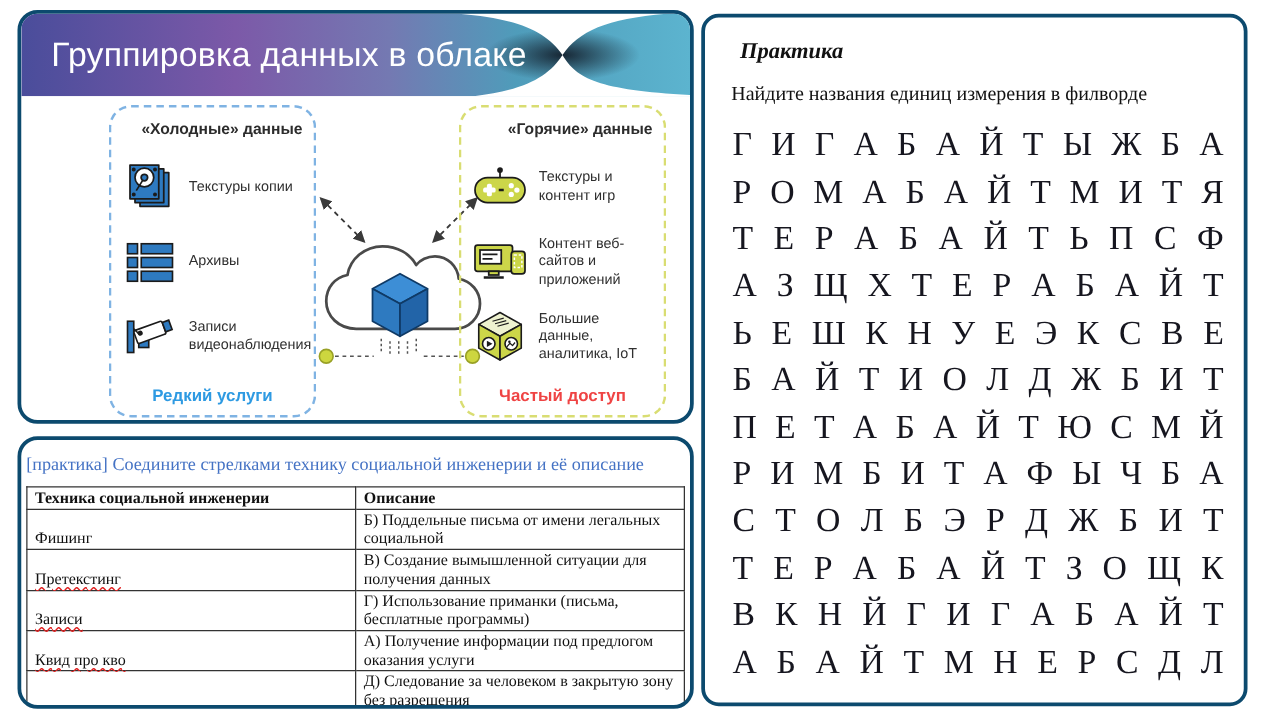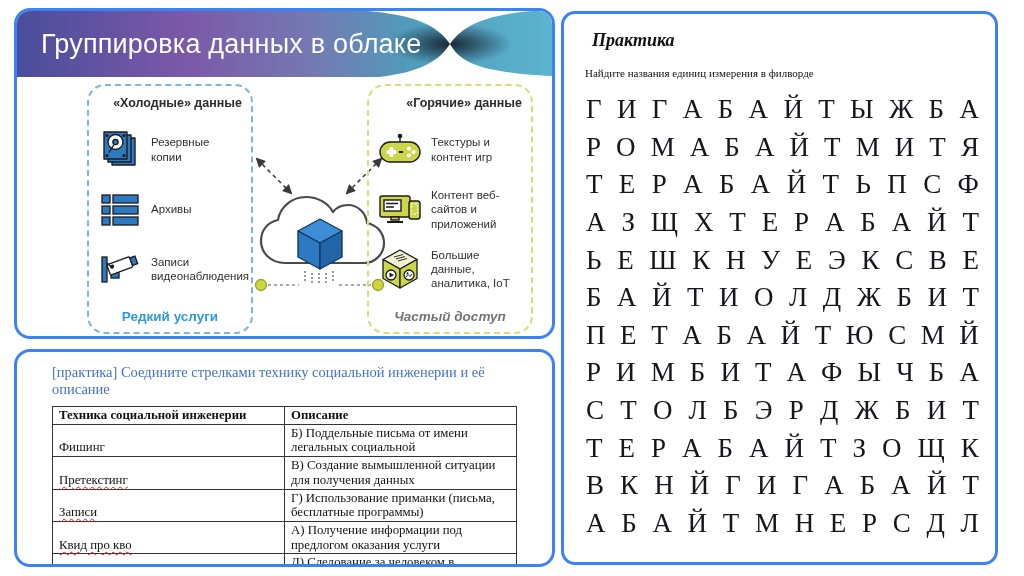--- a/index.html
+++ b/index.html
@@ -1,56 +1,56 @@
 <!DOCTYPE html>
 <html><head>
 <meta charset="utf-8">
 <style>
   html,body{margin:0;padding:0;background:#ffffff;}
   .canvas{position:relative;width:1024px;height:576px;background:#fff;overflow:hidden;
           font-family:"Liberation Sans",sans-serif;}
-  .panel{position:absolute;background:#fff;border:3px solid #3b82f6;box-sizing:border-box;}
+  .panel{position:absolute;background:#fff;border:3px solid #0c4a6e;box-sizing:border-box;}
 
   
   #cloud-panel{left:14px;top:8px;width:541px;height:331px;border-radius:16px;overflow:hidden;}
   .band{position:absolute;left:0;top:0;width:535px;height:66px;}
   .band svg{position:absolute;left:0;top:0;}
   .band h1{position:absolute;left:24px;top:0;height:66px;margin:0;display:flex;align-items:center;
            color:#ffffff;font-size:27px;font-weight:400;letter-spacing:.2px;}
   .databox{position:absolute;top:73px;width:166px;height:250px;border:2px dashed;border-radius:18px;
            box-sizing:border-box;display:flex;flex-direction:column;padding:8px 9px 6px;}
   .databox.cold{left:70px;border-color:#7fb3e3;}
   .databox.hot{left:350px;border-color:#d9dd72;}
   .box-header{text-align:right;font-size:12.5px;font-weight:bold;color:#2c2c2c;margin-top:2px;}
   .box-items{flex:1;display:flex;flex-direction:column;justify-content:space-evenly;padding:2px 0;}
   .item{display:flex;align-items:center;gap:9px;}
   .item .icon{width:44px;height:44px;flex:none;display:flex;align-items:center;justify-content:center;}
   .item .label{font-size:11.5px;color:#303030;line-height:1.25;}
   .box-footer{text-align:center;font-weight:bold;font-size:13.5px;margin-bottom:2px;}
   .cold .box-footer{color:#2e9ae2;}
-  .hot .box-footer{color:#737373;font-style:italic;}
+  .hot .box-footer{color:#ef4444;}
   .center-art{position:absolute;left:228px;top:134px;}
 
   
   #practice-panel{left:14px;top:349px;width:541px;height:218px;border-radius:16px;overflow:hidden;
-                  padding:10px 35px;font-family:"Liberation Serif",serif;}
+                  padding:10px 4px;font-family:"Liberation Serif",serif;}
   .practice-heading{margin:2px 0 8px;color:#4472c4;font-size:14.5px;}
   .se-table{width:100%;border-collapse:collapse;font-size:12.8px;color:#111;table-layout:fixed;}
   .se-table th,.se-table td{border:1.5px solid #333;padding:1px 6px;text-align:left;
                             font-weight:normal;line-height:1.15;}
   .se-table th{vertical-align:top;font-weight:bold;}
   .se-table td.tech{vertical-align:bottom;width:38%;}
   .misspelled{text-decoration-line:underline;text-decoration-style:wavy;
               text-decoration-color:#e02020;text-decoration-thickness:1px;text-underline-offset:2px;}
 
   
   #fillword-panel{left:561px;top:11px;width:437px;height:554px;border-radius:14px;overflow:hidden;
                   font-family:"Liberation Serif",serif;color:#111;}
   .fw-title{margin:16px 0 0 28px;font-size:18px;font-weight:bold;font-style:italic;}
-  .fw-subtitle{margin:16px 0 0 21px;font-size:11px;}
+  .fw-subtitle{margin:16px 0 0 21px;font-size:16px;}
   .fw-grid{margin:12px 16px 0 22px;}
   .fw-row{display:flex;justify-content:space-between;align-items:center;height:37.6px;
           font-size:27px;color:#16161f;}
 </style>
 </head>
 <body>
 
 <div class="canvas">
 
   <section class="panel" id="cloud-panel">
@@ -91,21 +91,21 @@
                 <circle cx="16.5" cy="13" r="7.5" fill="#fff"></circle>
                 <circle cx="16.5" cy="13" r="2.6" fill="#2e7ac0"></circle>
                 <line x1="15" y1="15.5" x2="10" y2="23.5"></line>
                 <circle cx="8" cy="6.5" r="0.9" fill="#1b1b1b"></circle>
                 <circle cx="25" cy="6.5" r="0.9" fill="#1b1b1b"></circle>
                 <circle cx="8" cy="26.5" r="0.9" fill="#1b1b1b"></circle>
                 <circle cx="25" cy="26.5" r="0.9" fill="#1b1b1b"></circle>
               </g>
             </svg>
           </span>
-          <span class="label">Резервные копии</span>
+          <span class="label">Текстуры копии</span>
         </div>
         <div class="item">
           <span class="icon">
             <svg width="42" height="42" viewBox="0 0 42 42">
               <g stroke="#1b1b1b" stroke-width="1.3">
                 <rect x="3" y="6" width="8" height="8" fill="#2e7ac0"></rect>
                 <rect x="14" y="6" width="25" height="8" fill="#2e7ac0"></rect>
                 <rect x="3" y="17" width="8" height="8" fill="#2e7ac0"></rect>
                 <rect x="14" y="17" width="25" height="8" fill="#2e7ac0"></rect>
                 <rect x="3" y="28" width="8" height="8" fill="#2e7ac0"></rect>

